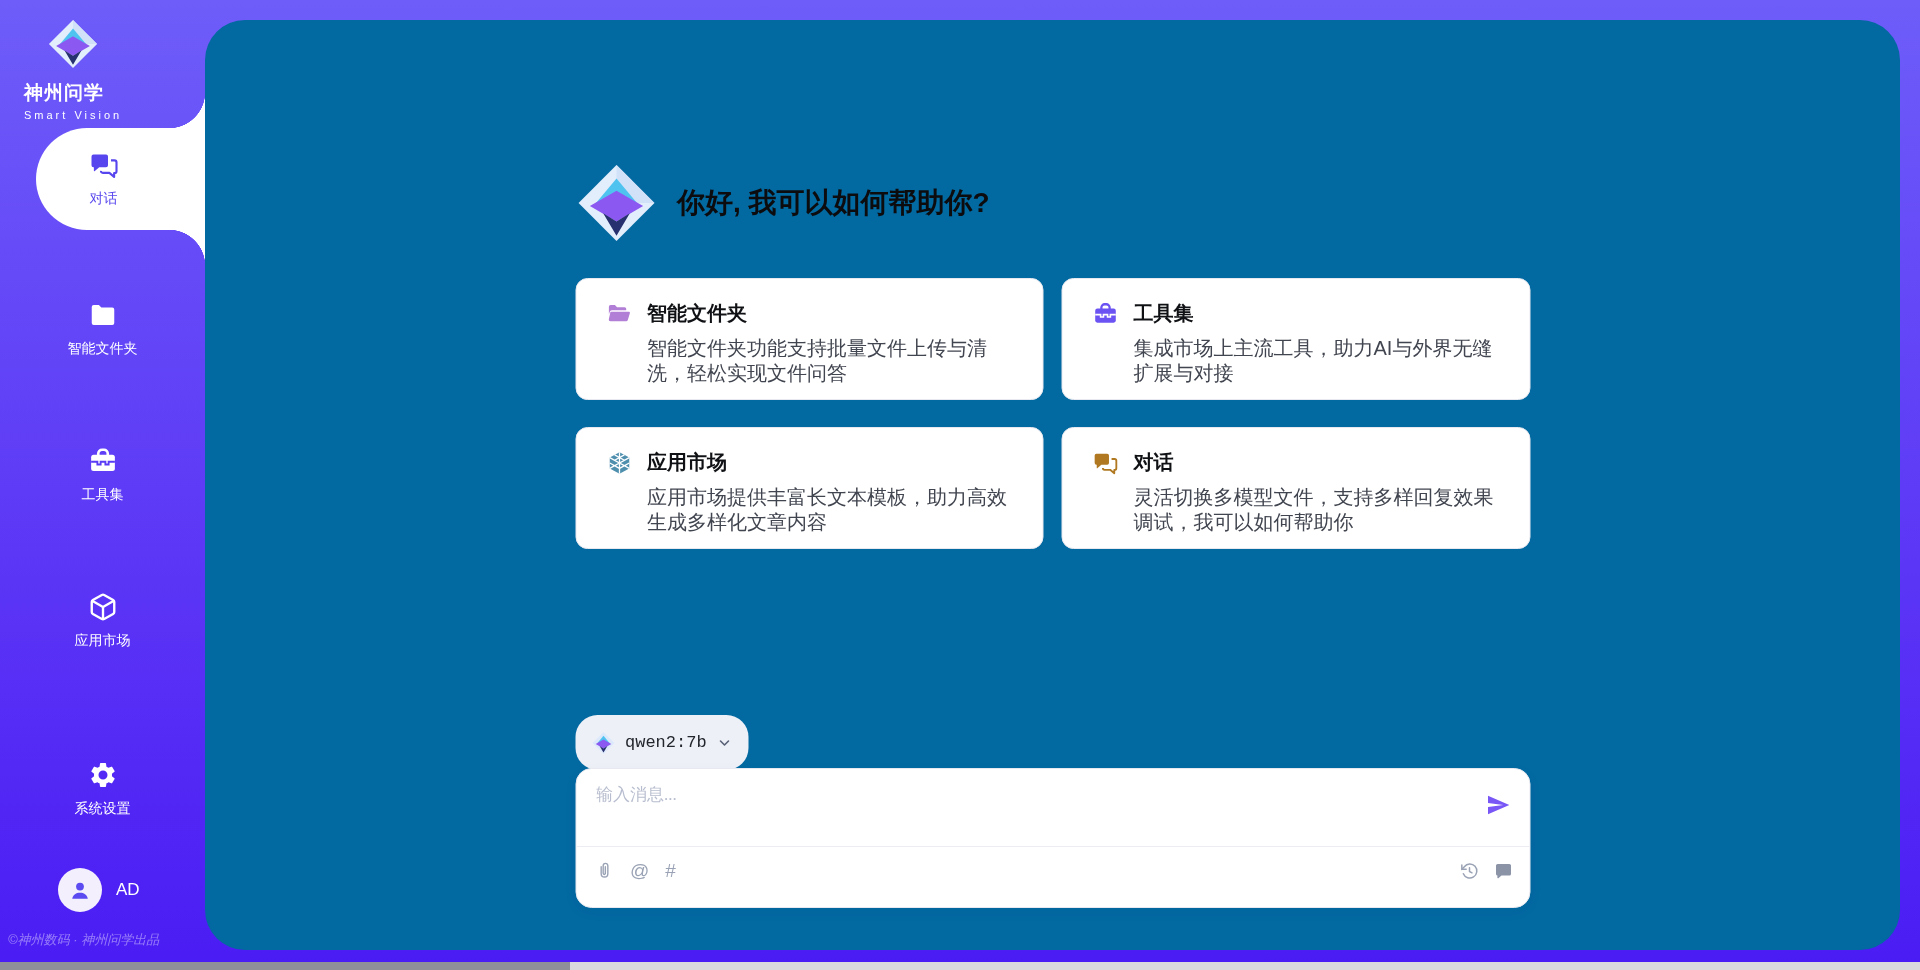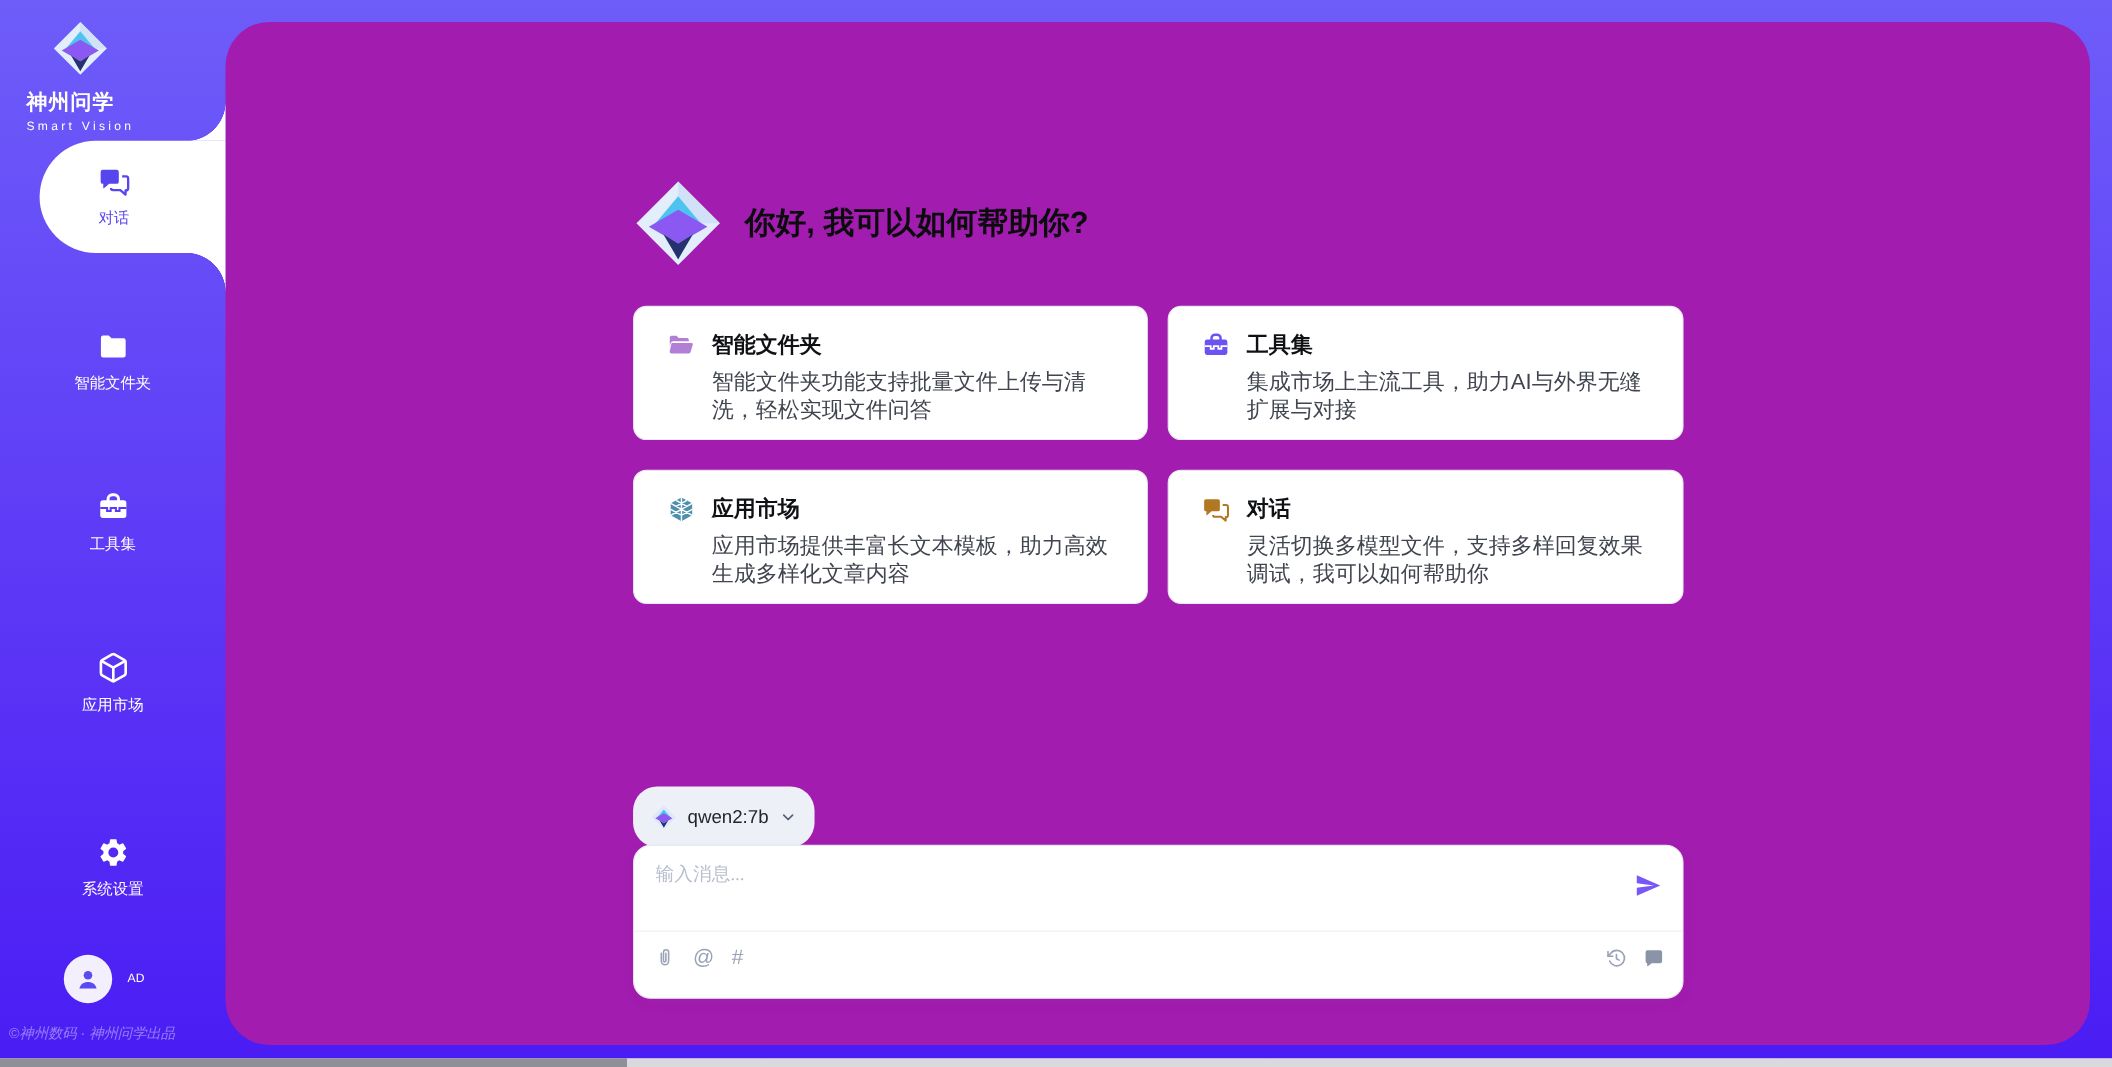--- a/index.html
+++ b/index.html
@@ -27,46 +27,46 @@
     width:36px; height:36px;
     background:radial-gradient(circle at 0 0, transparent 36px, #fff 36.5px); }
   .nav-item.active::after { content:""; position:absolute; right:0; bottom:-36px;
     width:36px; height:36px;
     background:radial-gradient(circle at 0 100%, transparent 36px, #fff 36.5px); }
 
   .user-row { position:absolute; left:58px; top:868px; display:flex; align-items:center; gap:14px; }
   .avatar { width:44px; height:44px; border-radius:50%; background:#f3effd;
     display:flex; align-items:center; justify-content:center; }
   .avatar svg { width:26px; height:26px; }
-  .user-name { color:#fff; font-size:11px;text-align:center; }
+  .user-name { color:#fff; font-size:17px;text-align:center; }
   .side-footer { position:absolute; left:8px; top:931px; width:196px;
     color:rgba(255,255,255,0.42); font-size:13px; white-space:nowrap;font-style:italic; }
 
   
   .main-panel { position:absolute; left:205px; top:20px; right:20px; bottom:20px;
-    background:#a21caf; border-radius:40px; z-index:1; }
+    background:#0369a1; border-radius:40px; z-index:1; }
   .content { position:absolute; left:50%; transform:translateX(-50%);
     width:955px; height:100%; }
 
   .greeting { position:absolute; top:142px; left:0; display:flex; align-items:center; }
   .greeting svg { width:82px; height:82px; }
   .greeting-title { margin-left:20px; font-size:28px; font-weight:800; color:#0c0c0e; }
 
   .cards { position:absolute; top:258px; left:0; width:955px;
     display:grid; grid-template-columns:1fr 1fr; column-gap:18px; row-gap:27px; }
   .card { height:122px; background:#fff; border:1px solid #e8e9f0; border-radius:12px;
     padding:21px 24px 0 30px; cursor:pointer; }
   .card-head { display:flex; align-items:center; }
   .card-head svg { width:26px; height:26px; flex:none; }
   .card-title { margin-left:15px; font-size:20px; font-weight:bold; color:#101114; }
   .card-desc { margin-top:9px; margin-left:41px; font-size:20px; line-height:25px; color:#41454f; }
 
   .model-pill { position:absolute; top:695px; left:0; height:55px;
     display:inline-flex; align-items:center; padding:0 16px; gap:10px;
-    background:#eef0f8; border-radius:22px; cursor:pointer; }
+    background:#eef0f8; border-radius:22px; cursor:pointer;font-family:Liberation Mono, monospace; }
   .model-pill svg.logo { width:24px; height:24px; }
   .model-name { font-size:17px; color:#23262d; }
   .model-pill svg.chev { width:16px; height:16px; }
 
   .composer { position:absolute; top:748px; left:0; width:955px; height:140px;
     background:#fff; border:1px solid #e8e9f0; border-radius:16px;
     box-shadow:0 4px 14px rgba(40,40,90,0.04); }
   .composer textarea { position:absolute; left:20px; top:14px; width:860px; height:56px;
     border:none; outline:none; resize:none; font-size:17px; color:#30333a;
     font-family:Liberation Serif, serif; }

